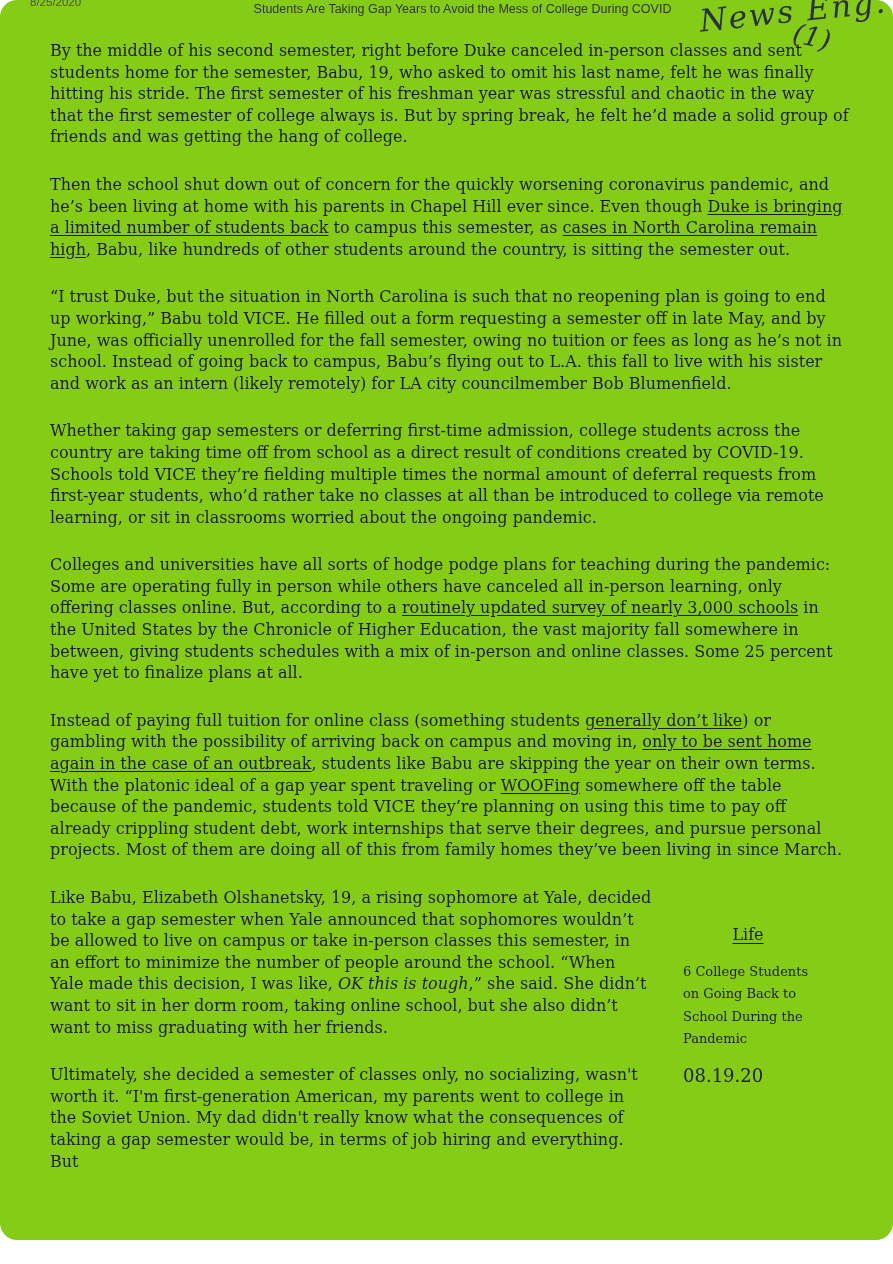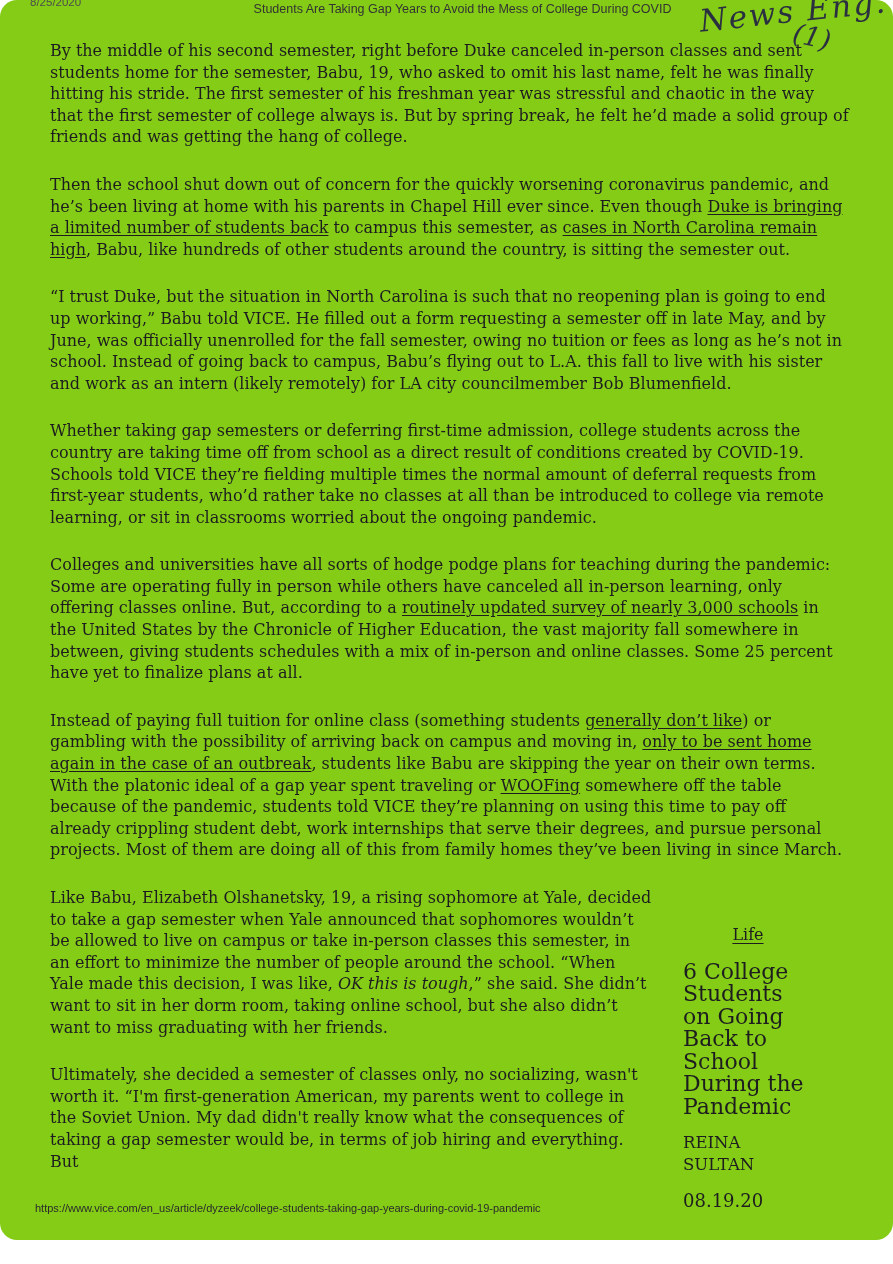--- a/index.html
+++ b/index.html
@@ -42,21 +42,21 @@
   .u { text-decoration:underline; text-underline-offset:2px; }
   .i { font-style:italic; }
 
   .bottom-section { display:flex; align-items:flex-start; }
   .left-col { width:602px; margin-right:31px; }
 
   
   .sidebar { width:130px; padding-top:37px; }
   .sidebar-category { margin:0 0 15px 0;text-align:center; }
   .sidebar-category span { text-decoration:underline; text-underline-offset:3px; }
-  .sidebar-headline { font-size:22px; line-height:22.5px; margin:0 0 14px 0; }
+  .sidebar-headline { font-size:13px; line-height:22.5px; margin:0 0 14px 0; }
   .sidebar-author { font-size:16.5px; line-height:22px; margin:0 0 14px 0; }
   .sidebar-date { font-size:18px; margin:0; }
 
   
   .footer-url {
     position:absolute; top:1202px; left:35px;
     font-family:"Liberation Sans", sans-serif; font-size:11px; color:#2a2a2c;
   }
   .page-num {
     position:absolute; top:1263px; right:50px;
@@ -92,24 +92,22 @@
     <p class="para"><span>Instead of paying full tuition for online class (something students </span><span class="u">generally don’t like</span><span>) or gambling with the possibility of arriving back on campus and moving in, </span><span class="u">only to be sent home again in the case of an outbreak</span><span>, students like Babu are skipping the year on their own terms. With the platonic ideal of a gap year spent traveling or </span><span class="u">WOOFing</span><span> somewhere off the table because of the pandemic, students told VICE they’re planning on using this time to pay off already crippling student debt, work internships that serve their degrees, and pursue personal projects. Most of them are doing all of this from family homes they’ve been living in since March.</span></p>
 
     <div class="bottom-section">
       <div class="left-col">
         <p class="para"><span>Like Babu, Elizabeth Olshanetsky, 19, a rising sophomore at Yale, decided to take a gap semester when Yale announced that sophomores wouldn’t be allowed to live on campus or take in-person classes this semester, in an effort to minimize the number of people around the school. “When Yale made this decision, I was like, </span><span class="i">OK this is tough</span><span>,” she said. She didn’t want to sit in her dorm room, taking online school, but she also didn’t want to miss graduating with her friends.</span></p>
         <p class="para"><span>Ultimately, she decided a semester of classes only, no socializing, wasn't worth it. “I'm first-generation American, my parents went to college in the Soviet Union. My dad didn't really know what the consequences of taking a gap semester would be, in terms of job hiring and everything. But</span></p>
       </div>
       <div class="sidebar">
         <p class="sidebar-category"><span>Life</span></p>
         <p class="sidebar-headline">6 College Students on Going Back to School During the Pandemic</p>
-        <p class="sidebar-author">REINA SULTAN</p>
         <p class="sidebar-date">08.19.20</p>
       </div>
     </div>
   </div>
 
-  <div class="footer-url">https://www.vice.com/en_us/article/dyzeek/college-students-taking-gap-years-during-covid-19-pandemic</div>
   <div class="page-num">1/4</div>
 
   <div class="scan-line"></div>
   <div class="scan-line-2"></div>
 </div>
 
 </body></html>

